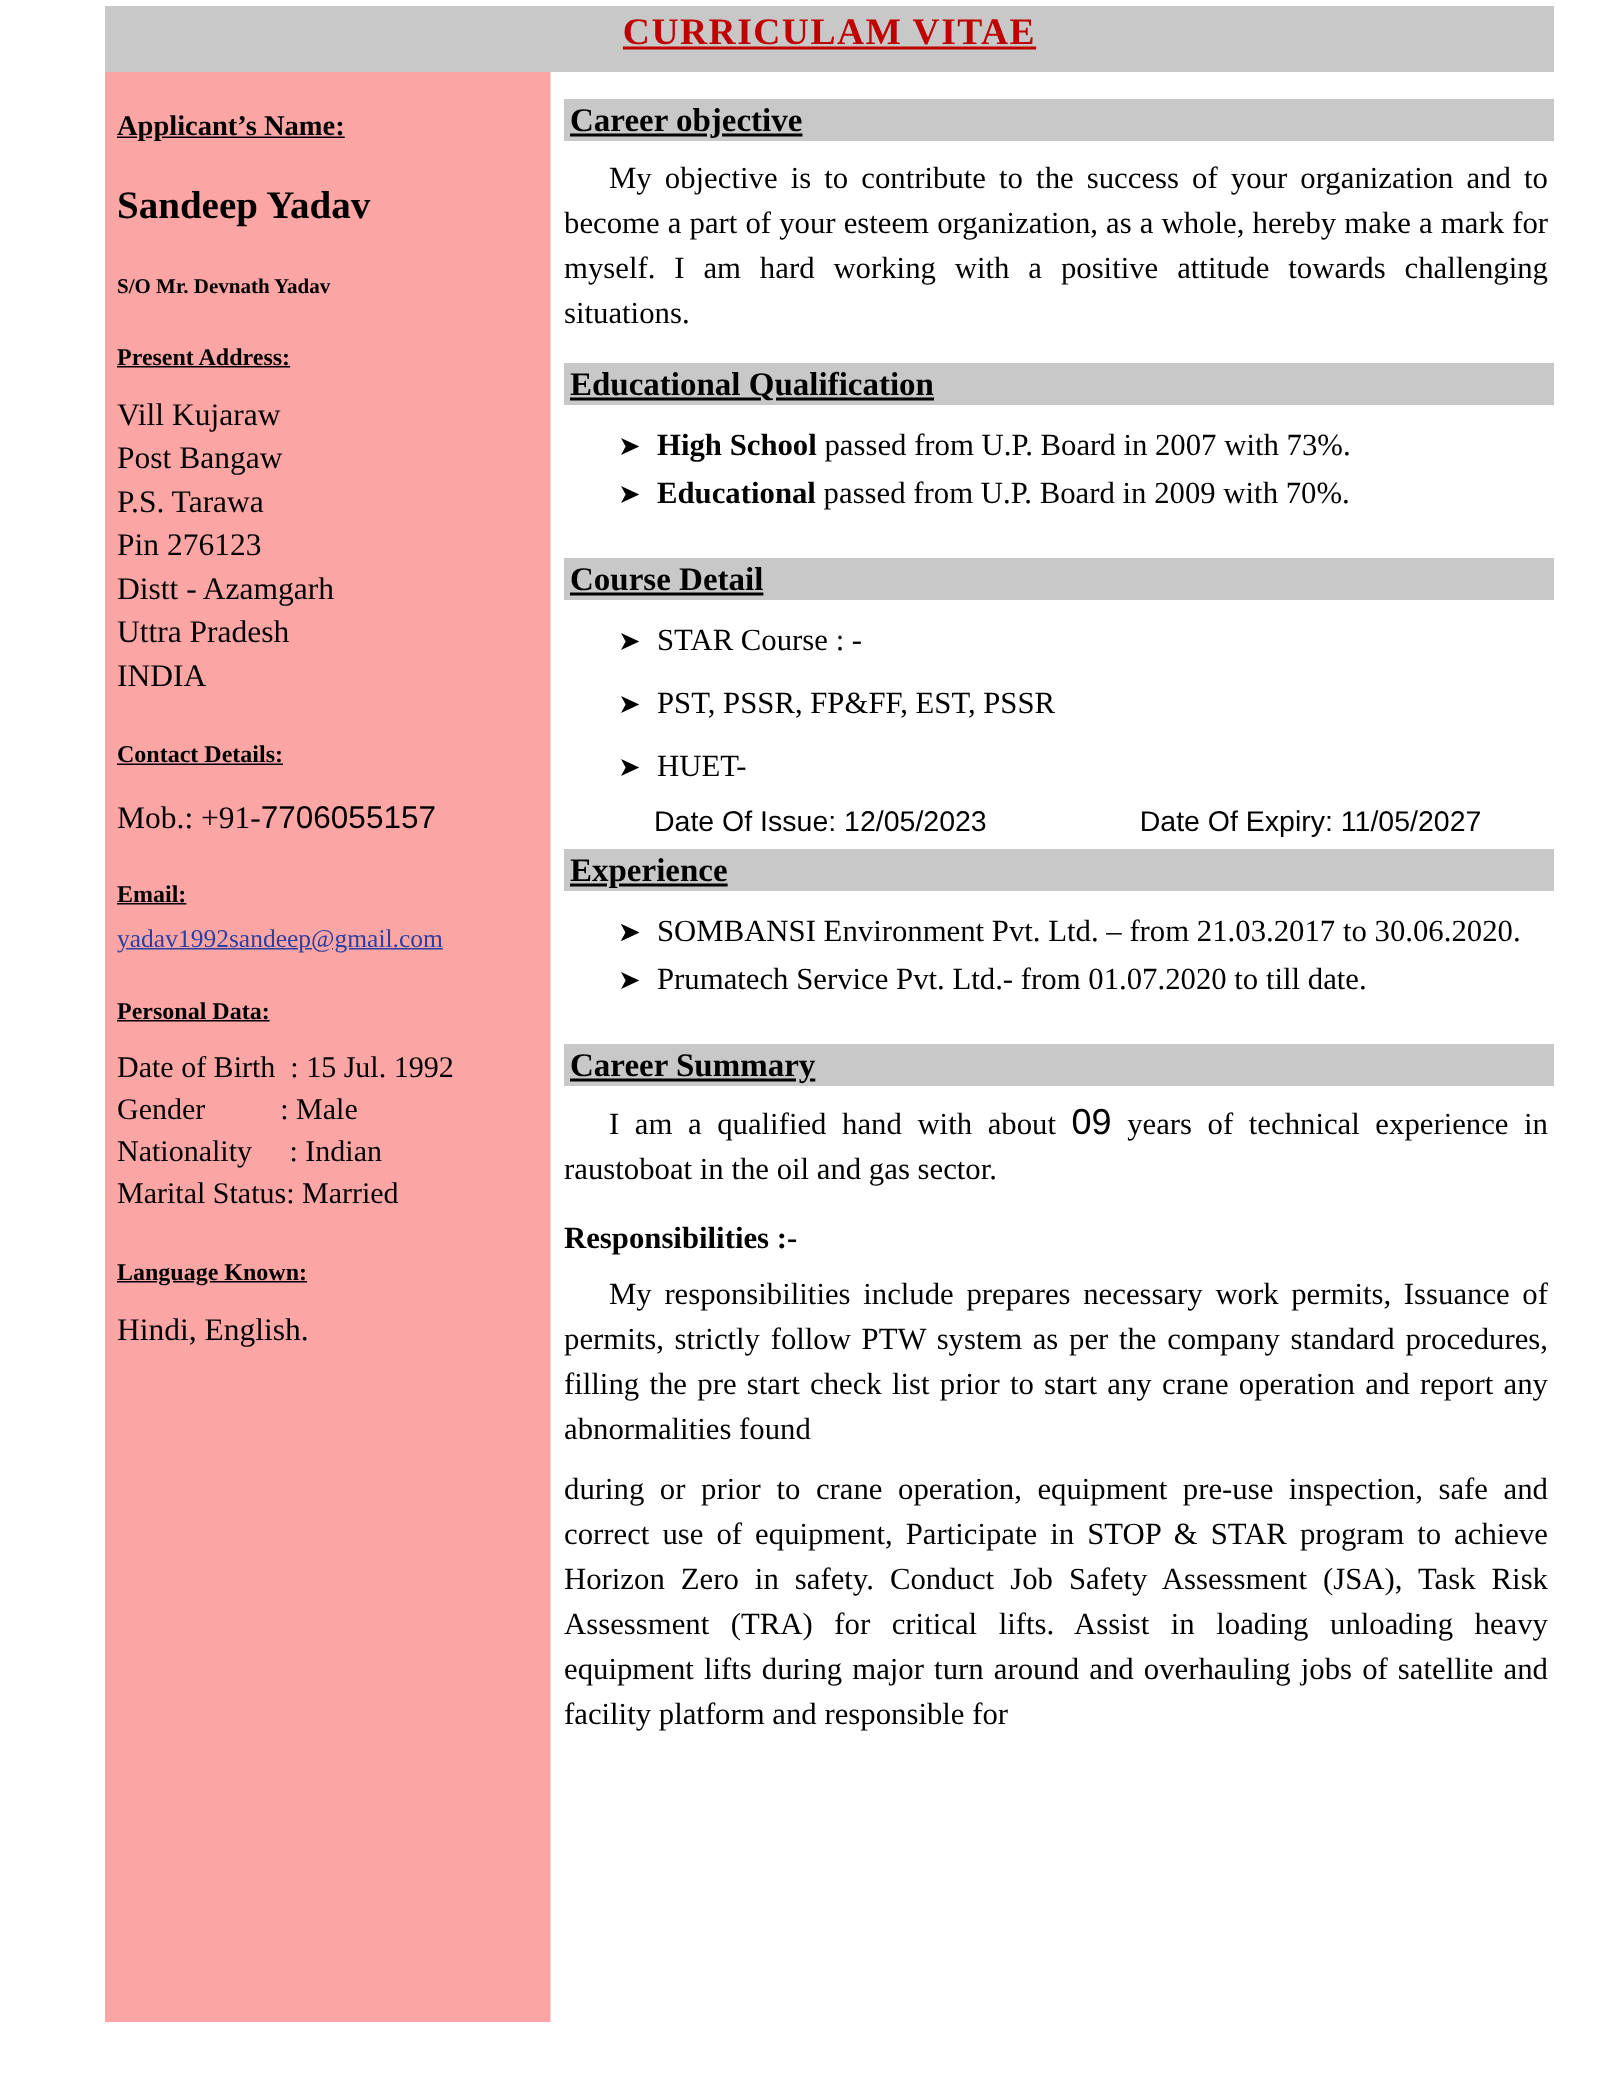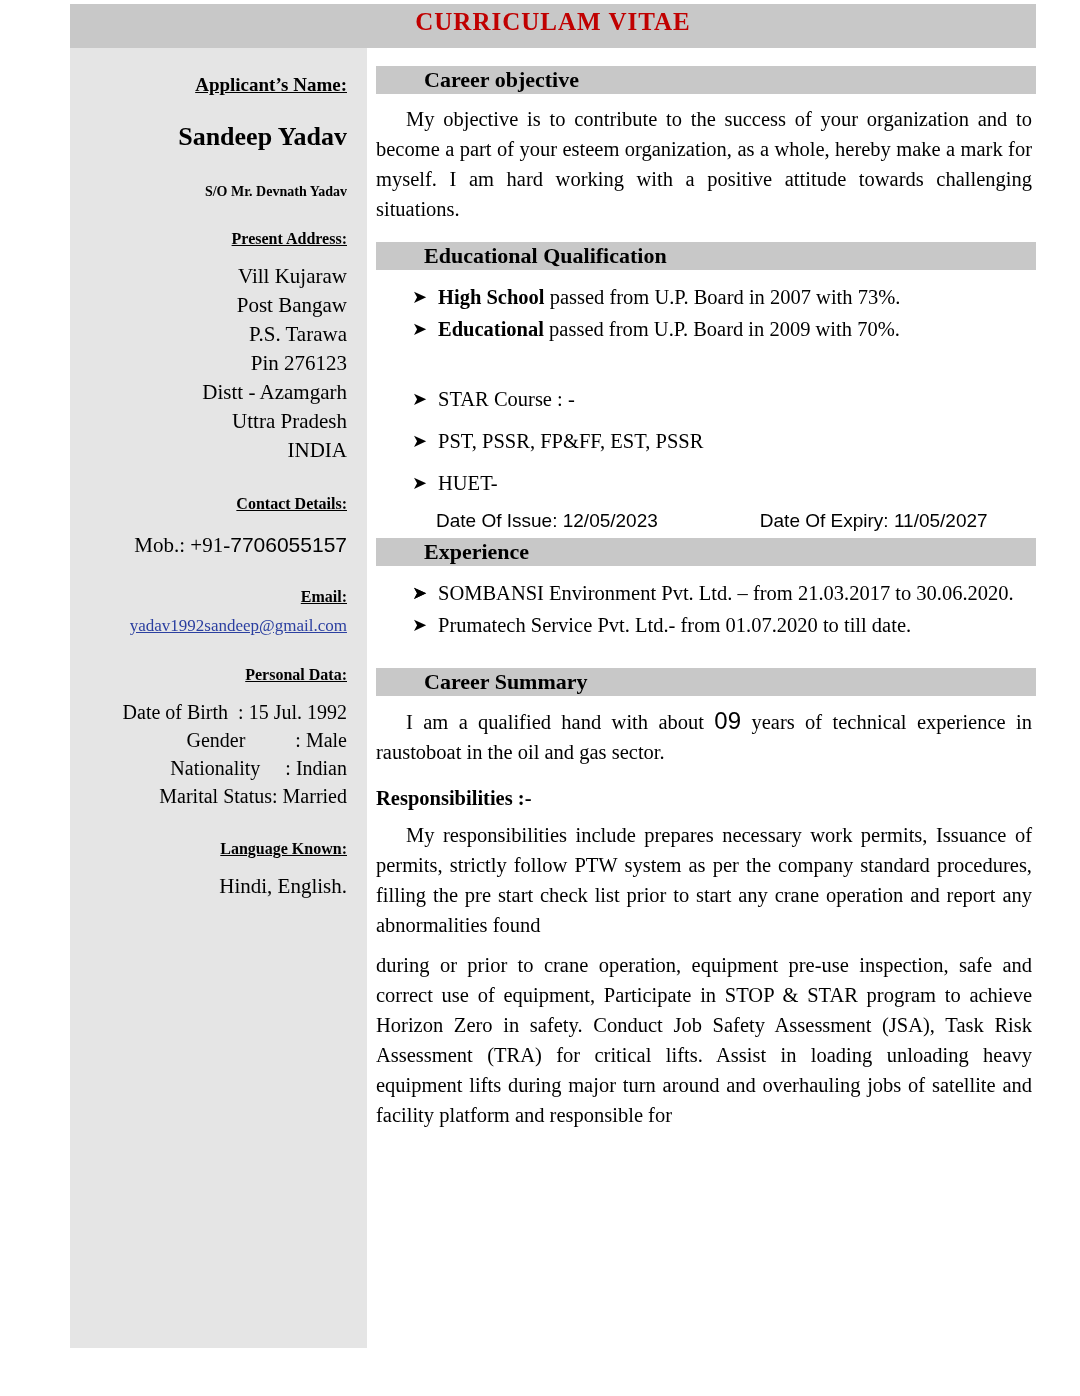--- a/index.html
+++ b/index.html
@@ -33,33 +33,33 @@
   .doc-title {
     position: absolute;
     left: 70px;
     top: 8px;
     width: 966px;
     text-align: center;
     font-size: 25px;
     font-weight: bold;
     color: #c00000;
     letter-spacing: 1px;
+    text-decoration: underline;
     font-family: "Liberation Serif", serif;
   }
   
   .sidebar {
     position: absolute;
     left: 70px;
     top: 48px;
     width: 297px;
     height: 1300px;
-    background: #e5e5e5;
+    background: #fca5a5;
     box-sizing: border-box;
     padding: 26px 20px 0 8px;
-    text-align: right;
   }
   .sb-label {
     font-weight: bold;
     font-size: 19px;
     text-decoration: underline;
     margin: 0 0 0 0;
     font-family: "Liberation Serif", serif;
   }
   .sb-name {
     font-weight: bold;
@@ -124,23 +124,23 @@
     background: #c8c8c8;
     height: 28px;
     display: flex;
     align-items: center;
     padding-left: 4px;
     box-sizing: border-box;
   }
   .sec-title {
     font-weight: bold;
     font-size: 22px;
+    text-decoration: underline;
     font-family: "Liberation Serif", serif;
     line-height: 22px;
-    margin-left: 44px;
   }
   .para {
     font-size: 20.5px;
     line-height: 30px;
     text-align: justify;
     font-family: "Liberation Serif", serif;
     margin: 10px 4px 0 0;
   }
   .para.indent::before {
     content: "";
@@ -242,20 +242,23 @@
     <div class="sec-band">
       <span class="sec-title">Educational Qualification</span>
     </div>
     <ul class="bullets">
       <li><span class="arrow">➤</span><span class="bold">High School</span><span> passed from U.P. Board in 2007 with 73%.</span></li>
       <li><span class="arrow">➤</span><span class="bold">Educational</span><span> passed from U.P. Board in 2009 with 70%.</span></li>
     </ul>
 
     <div class="sec-gap-lg"></div>
 
+    <div class="sec-band">
+      <span class="sec-title">Course Detail</span>
+    </div>
     <ul class="bullets course-list">
       <li><span class="arrow">➤</span><span>STAR Course : -</span></li>
       <li><span class="arrow">➤</span><span>PST,  PSSR,  FP&amp;FF,  EST,  PSSR</span></li>
       <li><span class="arrow">➤</span><span>HUET-</span></li>
     </ul>
     <div class="dates-row">
       <span class="d1">Date Of Issue: 12/05/2023</span>
       <span class="d2">Date Of Expiry: 11/05/2027</span>
     </div>
 

